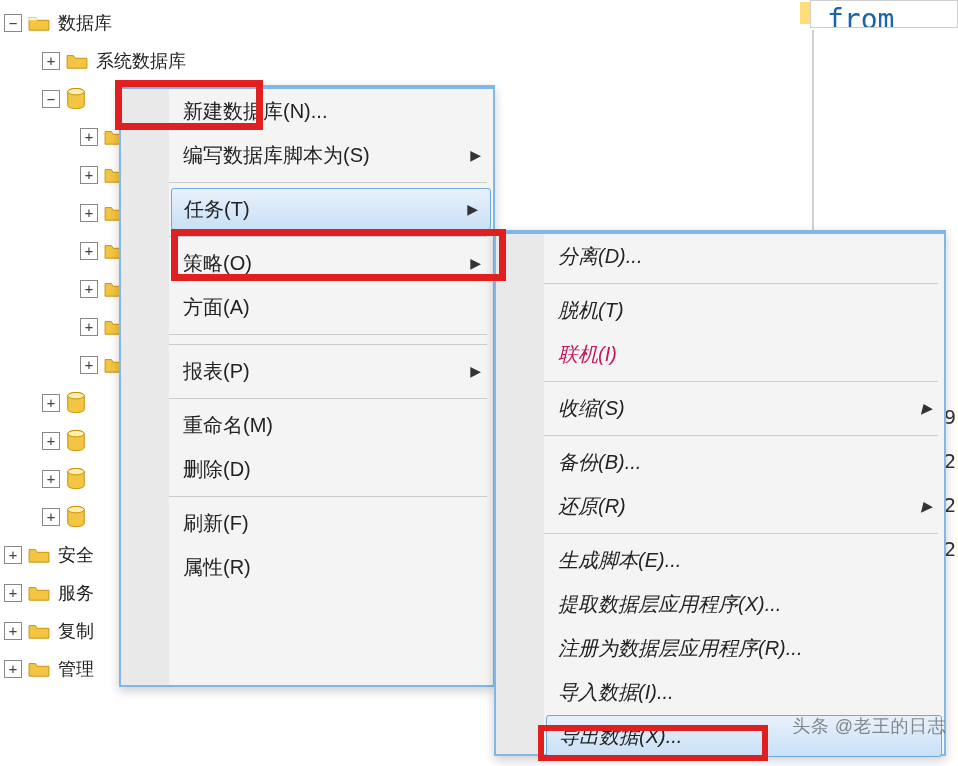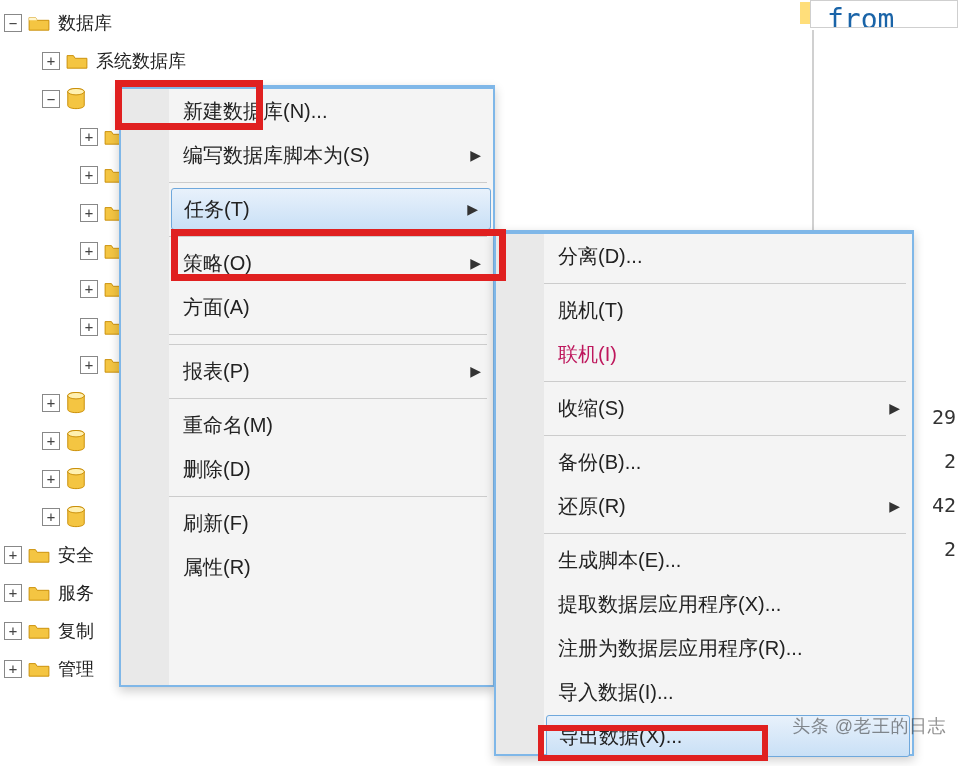--- a/index.html
+++ b/index.html
@@ -67,22 +67,23 @@
     }
     .cm-main {
       left: 119px;
       top: 85px;
       width: 376px;
       height: 602px;
     }
     .cm-sub {
       left: 494px;
       top: 230px;
-      width: 420px;
+      width: 452px;
       height: 526px;
+      font-style: italic;
     }
     .cm-icon-strip {
       position: absolute;
       left: 0;
       top: 0;
       bottom: 0;
       width: 48px;
       background: #e9e9e9;
     }
     .cm-items {

